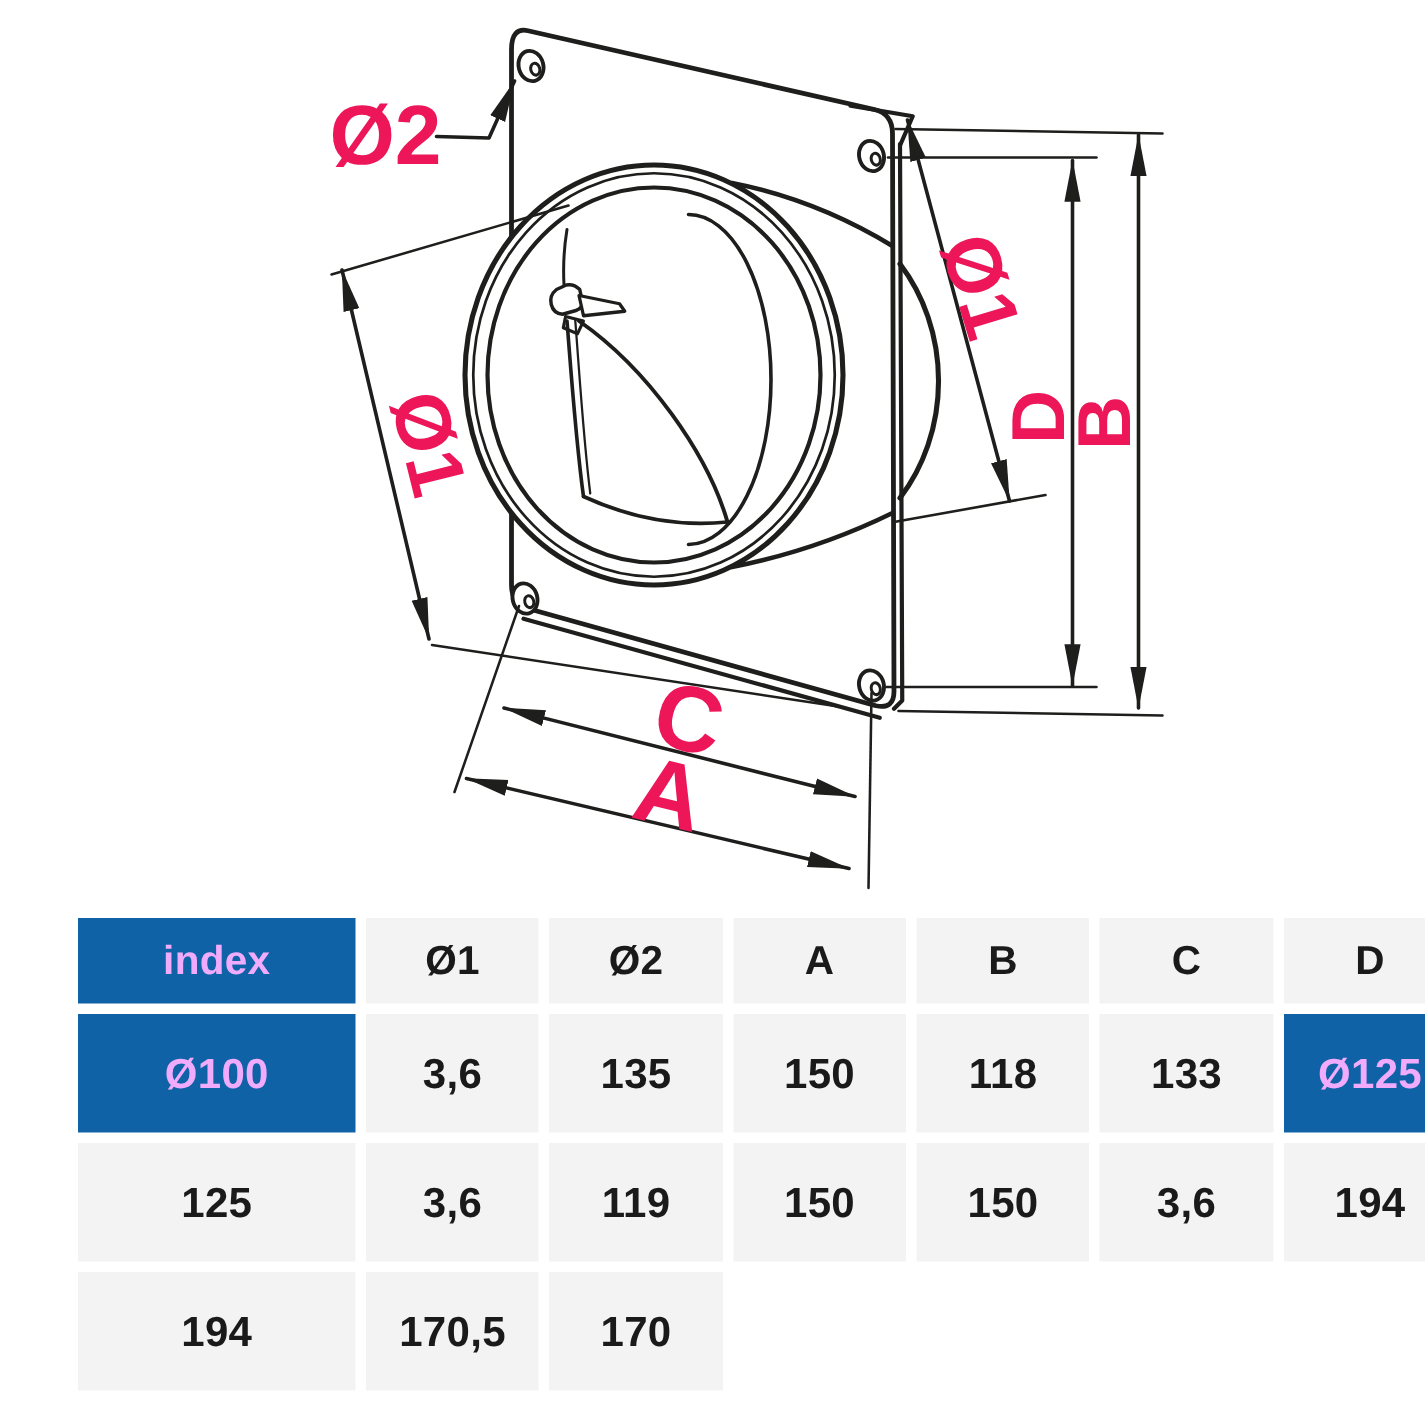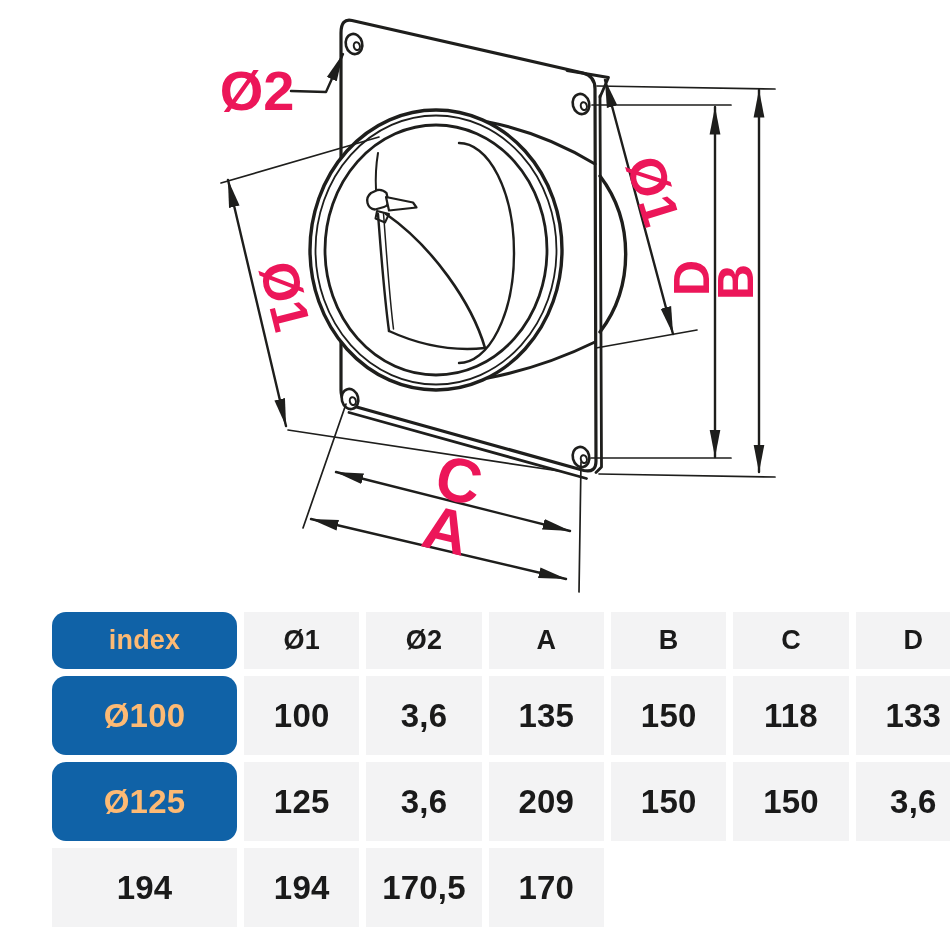--- a/index.html
+++ b/index.html
@@ -20,25 +20,25 @@
     position:absolute;left:13px;top:612px;width:919px;
     display:grid;
     grid-template-columns:185px repeat(6,1fr);
     grid-template-rows:57px 79px 79px 79px;
     gap:7px;
   }
   .cell{
     display:flex;align-items:center;justify-content:center;
     font-weight:bold;
     background:#F3F3F4;color:#1A1A1A;
-    font-size:33px;
+    font-size:28px;
     letter-spacing:0.2px;
   }
   .cell.head{font-size:27px;}
-  .cell.blue{background:#1062A7;color:#fdba74;border-radius:14px;}
+  .cell.blue{background:#1062A7;color:#f0abfc;}
 </style>
 </head>
 <body>
 
 <div class="stage">
 
   <svg class="diagram" width="950" height="600" viewBox="0 0 950 600">
     <defs>
       <marker id="arrow" viewBox="0 0 28 12" refX="27.5" refY="6" markerWidth="28" markerHeight="12" markerUnits="userSpaceOnUse" orient="auto-start-reverse">
         <path d="M 28,6 L 0,0.6 L 0,11.4 Z" fill="#1E1E1C"></path>
@@ -132,31 +132,30 @@
 
     <div class="cell head blue">index</div>
     <div class="cell head">Ø1</div>
     <div class="cell head">Ø2</div>
     <div class="cell head">A</div>
     <div class="cell head">B</div>
     <div class="cell head">C</div>
     <div class="cell head">D</div>
 
     <div class="cell blue">Ø100</div>
-    <div class="cell">100</div>
     <div class="cell">3,6</div>
     <div class="cell">135</div>
     <div class="cell">150</div>
     <div class="cell">118</div>
     <div class="cell">133</div>
 
     <div class="cell blue">Ø125</div>
     <div class="cell">125</div>
     <div class="cell">3,6</div>
-    <div class="cell">209</div>
+    <div class="cell">119</div>
     <div class="cell">150</div>
 
     <div class="cell">150</div>
     <div class="cell">3,6</div>
     <div class="cell">194</div>
     <div class="cell">194</div>
     <div class="cell">170,5</div>
     <div class="cell">170</div>
   </div>
 </div>

